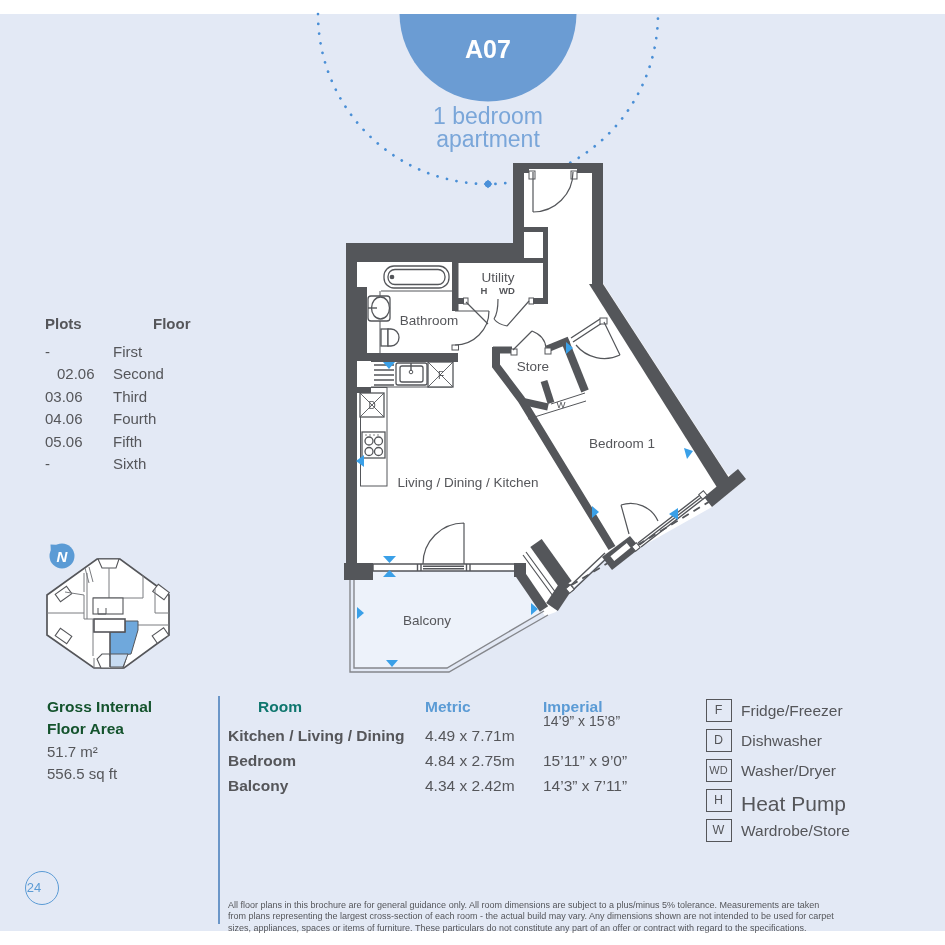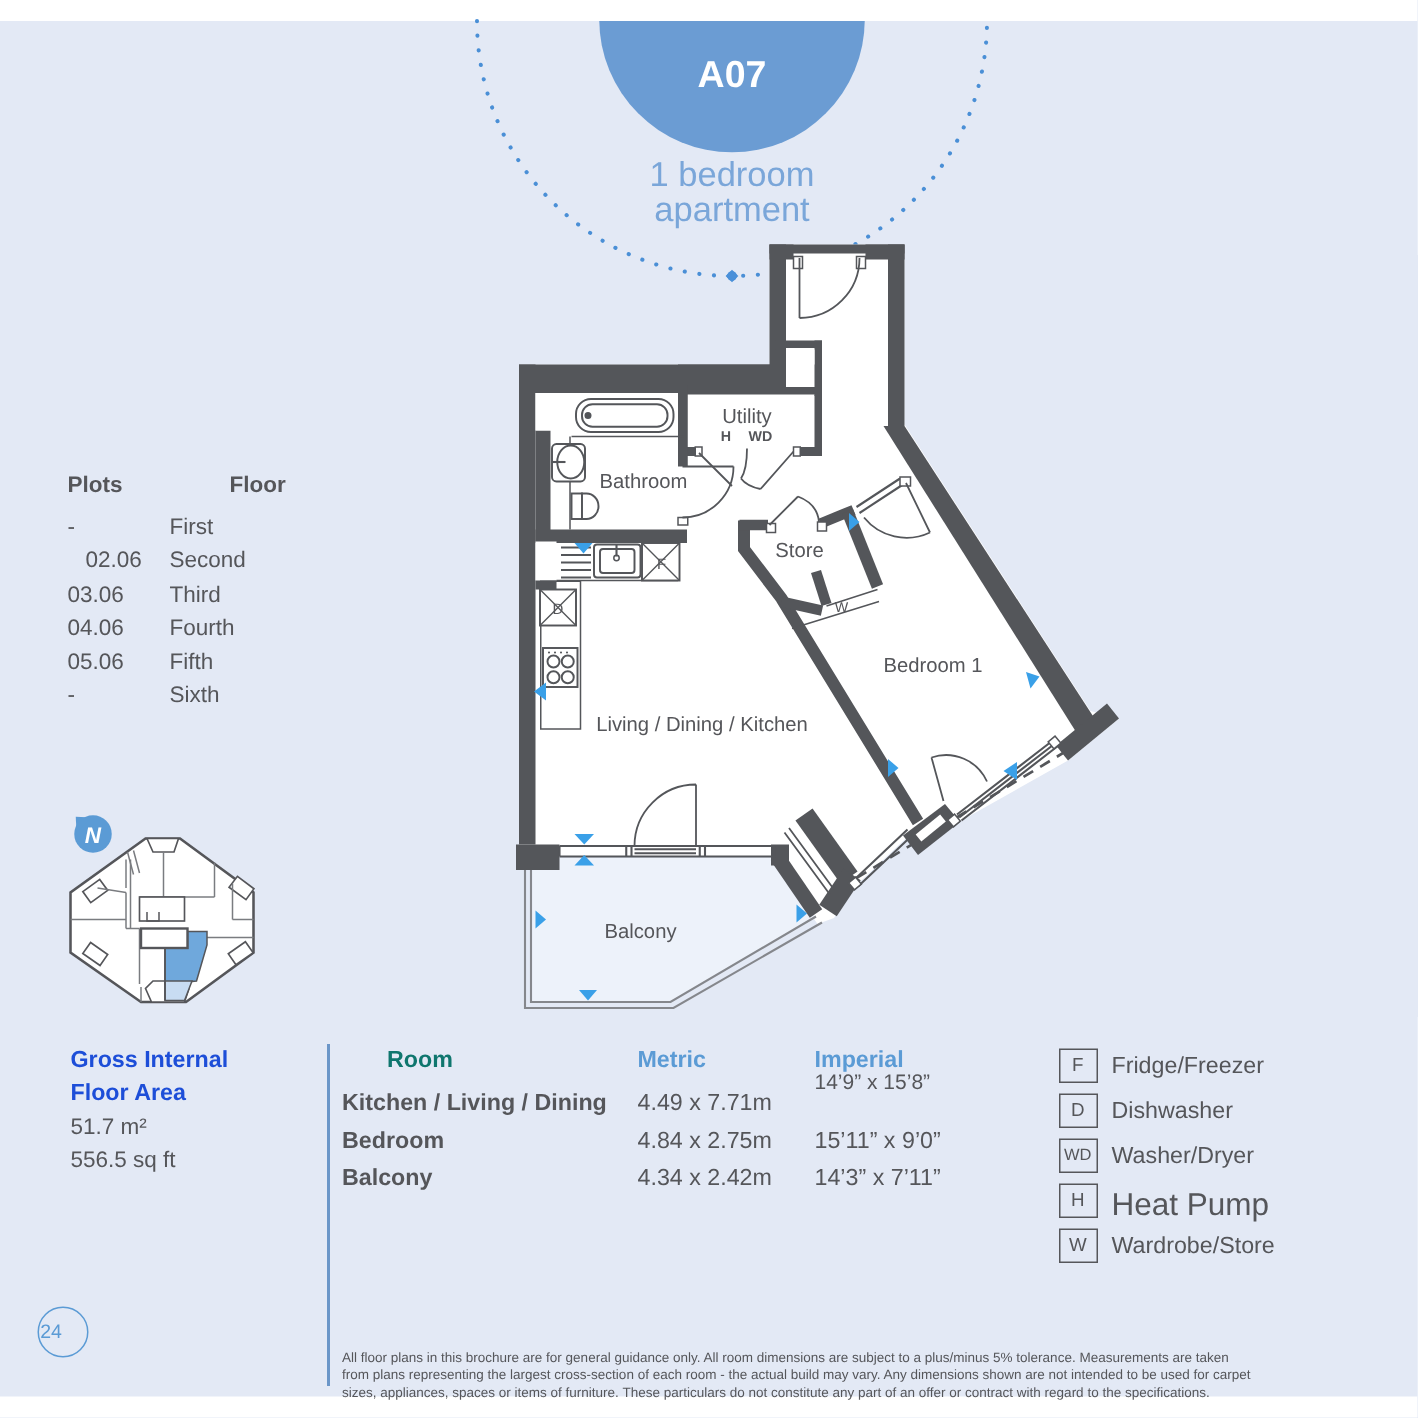--- a/index.html
+++ b/index.html
@@ -39,21 +39,21 @@
 <div class="abs dk" style="left:113px;top:365px;font-size:15px;">Second</div>
 <div class="abs dk" style="left:45px;top:388px;font-size:15px;">03.06</div>
 <div class="abs dk" style="left:113px;top:388px;font-size:15px;">Third</div>
 <div class="abs dk" style="left:45px;top:410px;font-size:15px;">04.06</div>
 <div class="abs dk" style="left:113px;top:410px;font-size:15px;">Fourth</div>
 <div class="abs dk" style="left:45px;top:433px;font-size:15px;">05.06</div>
 <div class="abs dk" style="left:113px;top:433px;font-size:15px;">Fifth</div>
 <div class="abs dk" style="left:45px;top:455px;font-size:15px;">-</div>
 <div class="abs dk" style="left:113px;top:455px;font-size:15px;">Sixth</div>
 
-<div class="abs" style="left:47px;top:696px;font-size:15.5px;font-weight:bold;color:#1d4ed8;line-height:22px;">Gross Internal<br>Floor Area</div>
+<div class="abs" style="left:47px;top:696px;font-size:15.5px;font-weight:bold;color:#14532d;line-height:22px;">Gross Internal<br>Floor Area</div>
 <div class="abs dk" style="left:47px;top:741px;font-size:15px;line-height:22px;">51.7 m²<br>556.5 sq ft</div>
 
 <div class="abs" style="left:228px;top:698px;font-size:15.5px;font-weight:bold;color:#0f766e;margin-left:30px;">Room</div>
 <div class="abs" style="left:425px;top:698px;font-size:15.5px;font-weight:bold;color:#5b9bd5;">Metric</div>
 <div class="abs" style="left:543px;top:698px;font-size:15.5px;font-weight:bold;color:#5b9bd5;">Imperial</div>
 <div class="abs dk" style="left:228px;top:727px;font-size:15.5px;font-weight:bold;">Kitchen / Living / Dining</div>
 <div class="abs dk" style="left:425px;top:727px;font-size:15.5px;">4.49 x 7.71m</div>
 <div class="abs dk" style="left:543px;top:695px;font-size:14px;margin-top:18px;">14’9” x 15’8”</div>
 <div class="abs dk" style="left:228px;top:752px;font-size:15.5px;font-weight:bold;">Bedroom</div>
 <div class="abs dk" style="left:425px;top:752px;font-size:15.5px;">4.84 x 2.75m</div>

